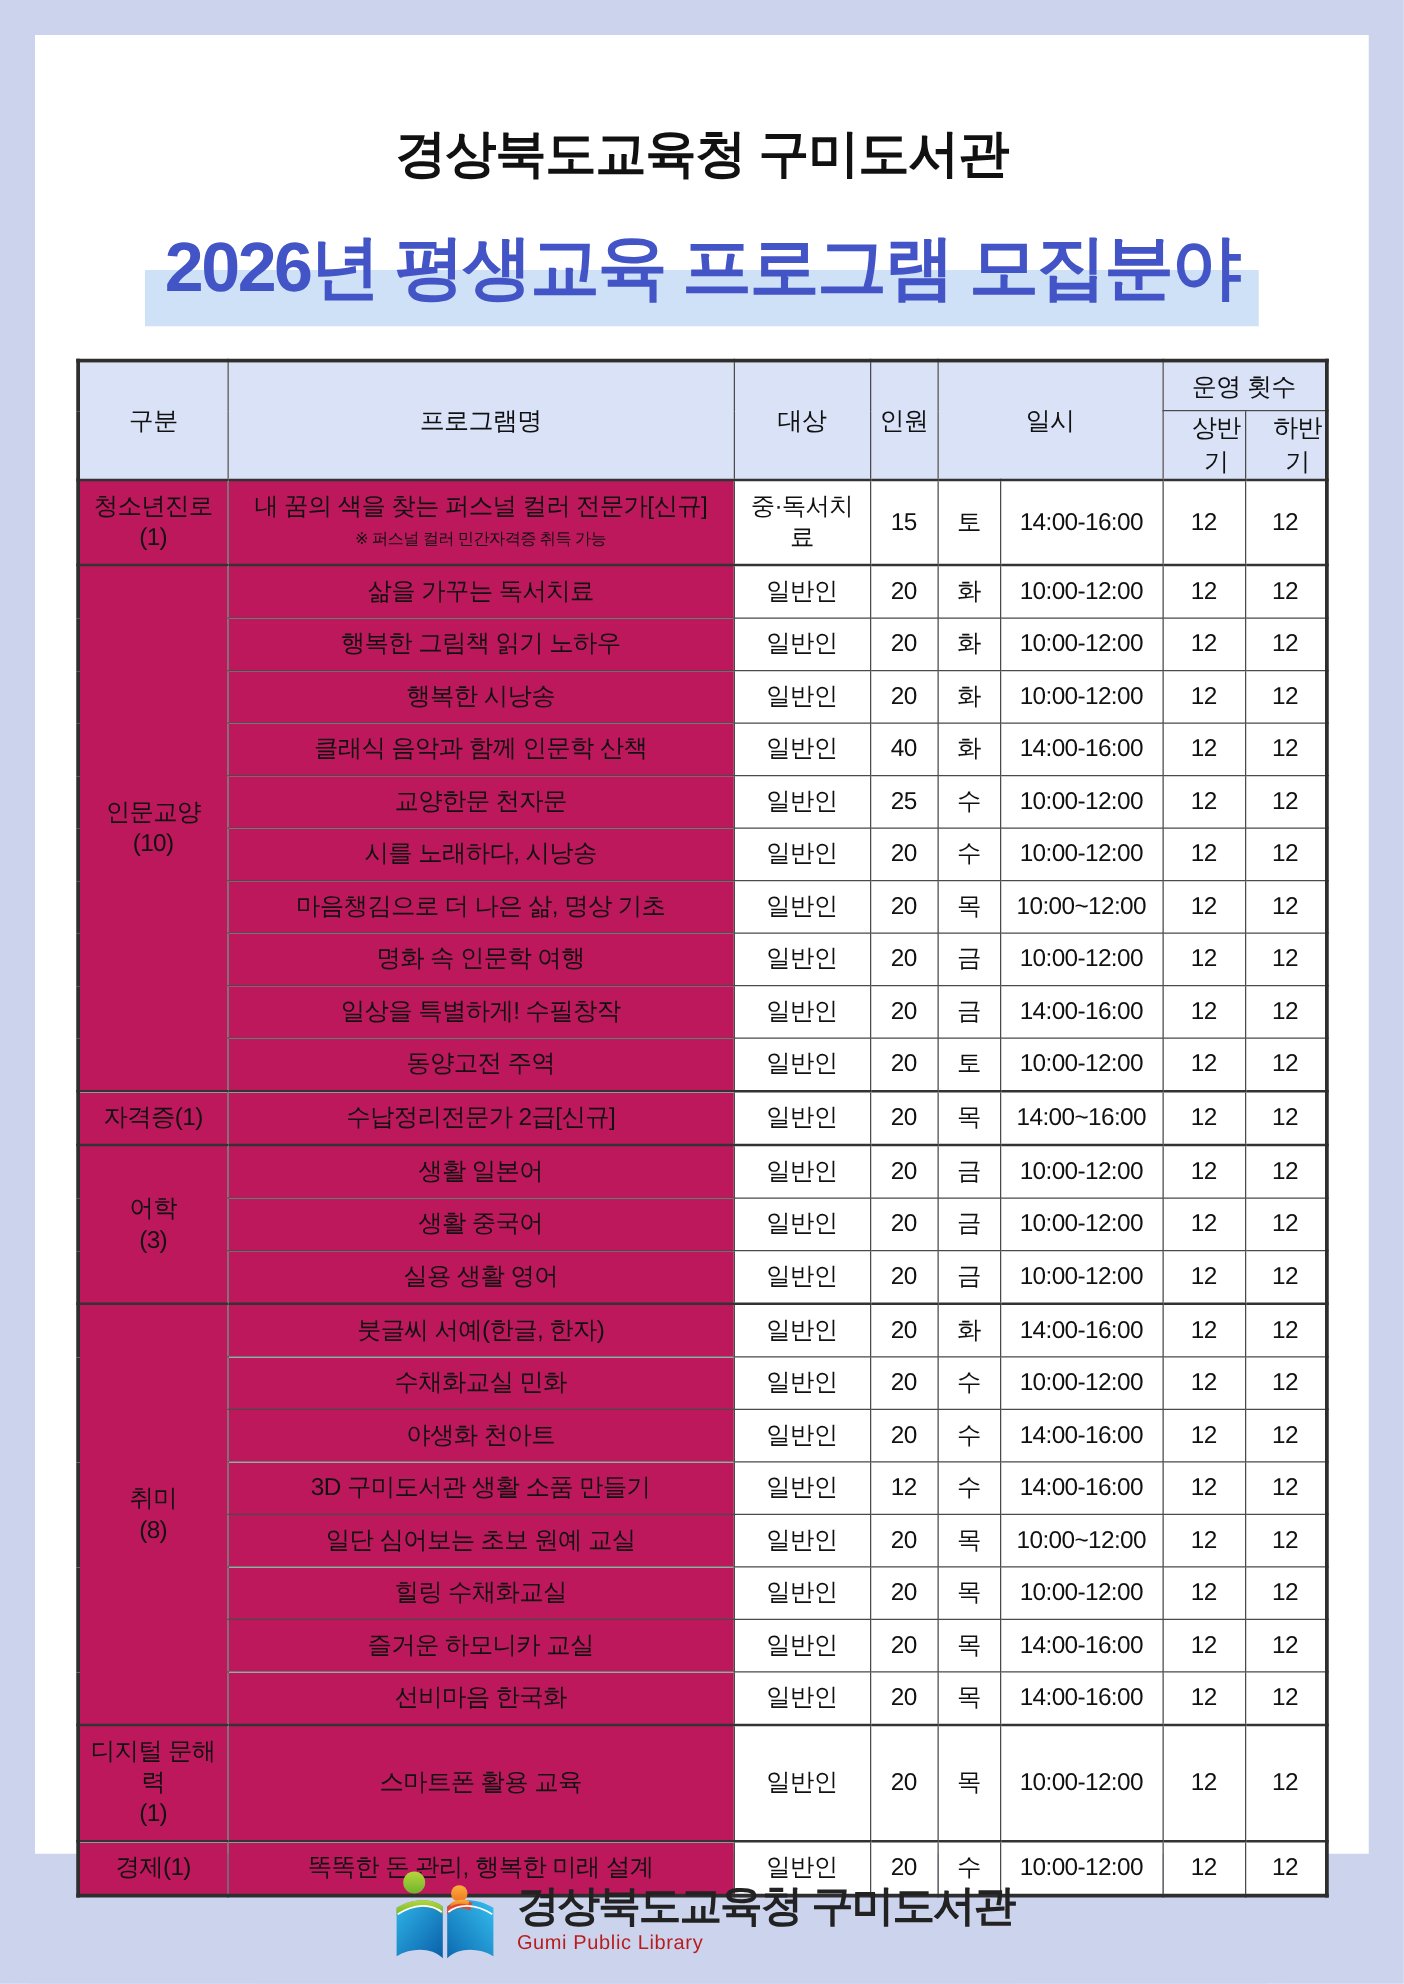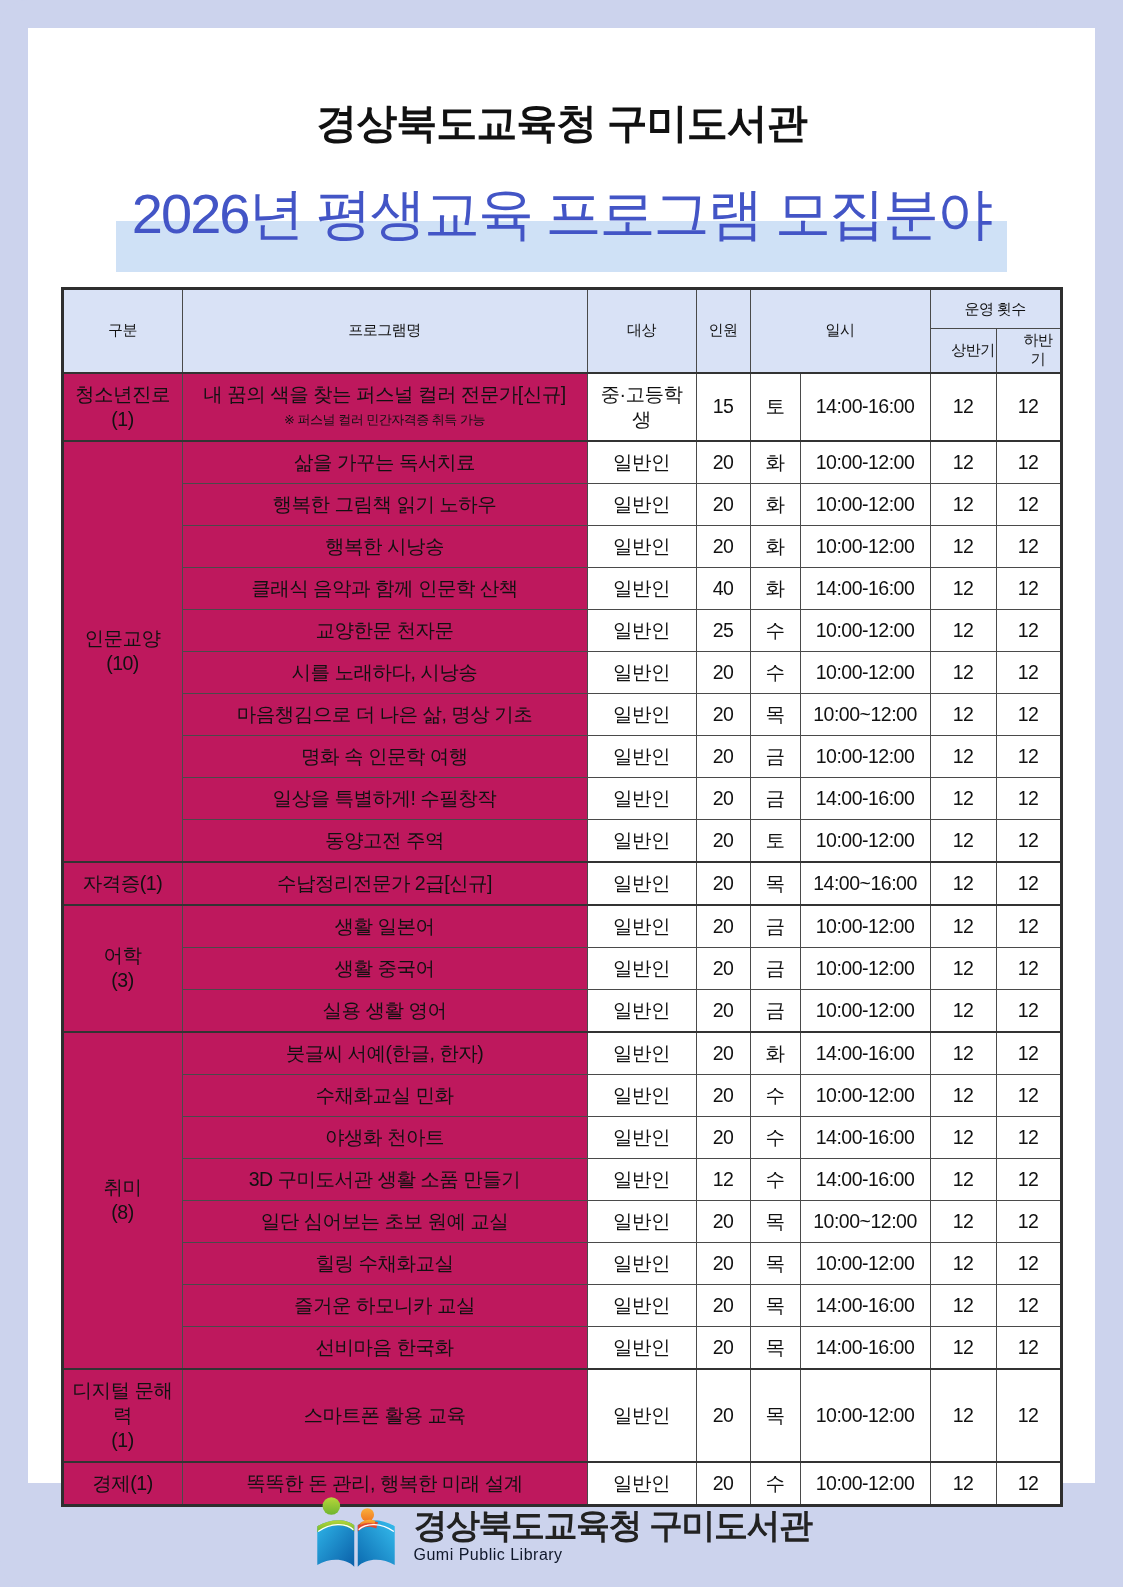--- a/index.html
+++ b/index.html
@@ -35,46 +35,45 @@
     letter-spacing: -1px;
   }
   .main-title-wrap {
     text-align: center;
     margin-top: 26px;
     height: 78px;
   }
   .main-title {
     display: inline-block;
     font-size: 56px;
-    font-weight: 400;
+    font-weight: 700;
     color: #4355c6;
     letter-spacing: -2px;
-    padding: 0 16px 19px 16px;
+    padding: 0 16px 8px 16px;
     background: linear-gradient(to bottom, transparent 46%, #cfe1f6 46%);
   }
   table.program-table {
     border-collapse: collapse;
     table-layout: fixed;
     width: 999px;
     margin: 32px auto 0 auto;
     border: 3px solid #2e2e2e;
   }
   .program-table th, .program-table td {
     border: 1.5px solid #4a4a4a;
     text-align: center;
     vertical-align: middle;
     color: #111111;
     overflow: hidden;
   }
   .program-table thead th {
     background: #d9e2f6;
-    font-size: 15px;
+    font-size: 20px;
     font-weight: 400;
     letter-spacing: -0.5px;
-    font-family: Liberation Serif, serif;
   }
   .program-table thead tr.h1 th { height: 40px; }
   .program-table thead tr.h2 th { height: 44px; }
   .program-table thead tr.h2 th { border-bottom: 2.5px solid #333333; padding-left: 20px; }
   .program-table thead tr.h1 th[rowspan] { border-bottom: 2.5px solid #333333; }
   .program-table td {
     font-size: 19.5px;
     padding: 8px 4px;
     line-height: 25px;
     letter-spacing: -0.5px;
@@ -100,21 +99,21 @@
   .footer-text-block { text-align: left; }
   .footer-org {
     font-size: 34px;
     font-weight: 800;
     color: #222222;
     letter-spacing: -1.5px;
     line-height: 36px;
   }
   .footer-en {
     font-size: 16px;
-    color: #0f172a;
+    color: #b91c1c;
     letter-spacing: 0.5px;
     margin-top: 3px;
   }
 </style>
 </head>
 <body>
 
 <div class="page">
   <div class="card">
 
@@ -152,21 +151,21 @@
       <tbody id="table-body">
           <tr class="group-start">
             <td class="cat-cell" rowspan="1">
               <div>청소년진로</div>
               <div>(1)</div>
             </td>
             <td class="prog-cell">
               <div>내 꿈의 색을 찾는 퍼스널 컬러 전문가[신규]</div>
               <div class="prog-note">※ 퍼스널 컬러 민간자격증 취득 가능</div>
             </td>
-            <td>중·고등학생</td>
+            <td>중·독서치료</td>
             <td>15</td>
             <td>토</td>
             <td>14:00-16:00</td>
             <td>12</td>
             <td>12</td>
           </tr>
           <tr class="group-start">
             <td class="cat-cell" rowspan="10">
               <div>인문교양</div>
               <div>(10)</div>

